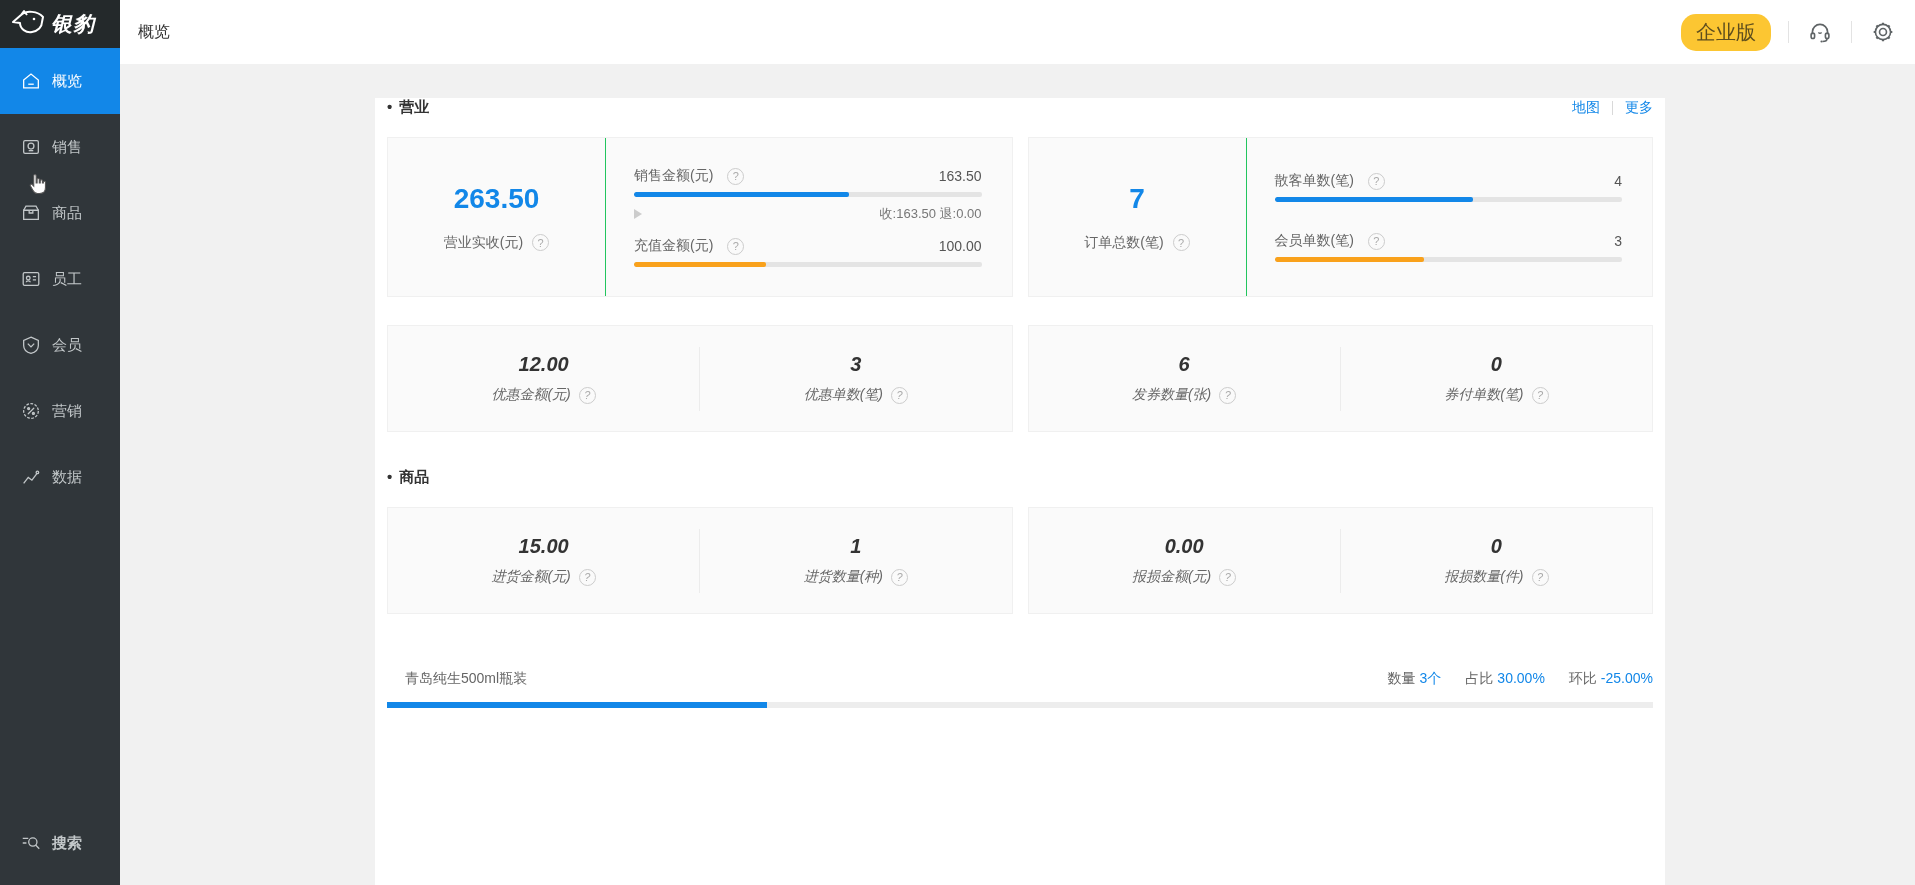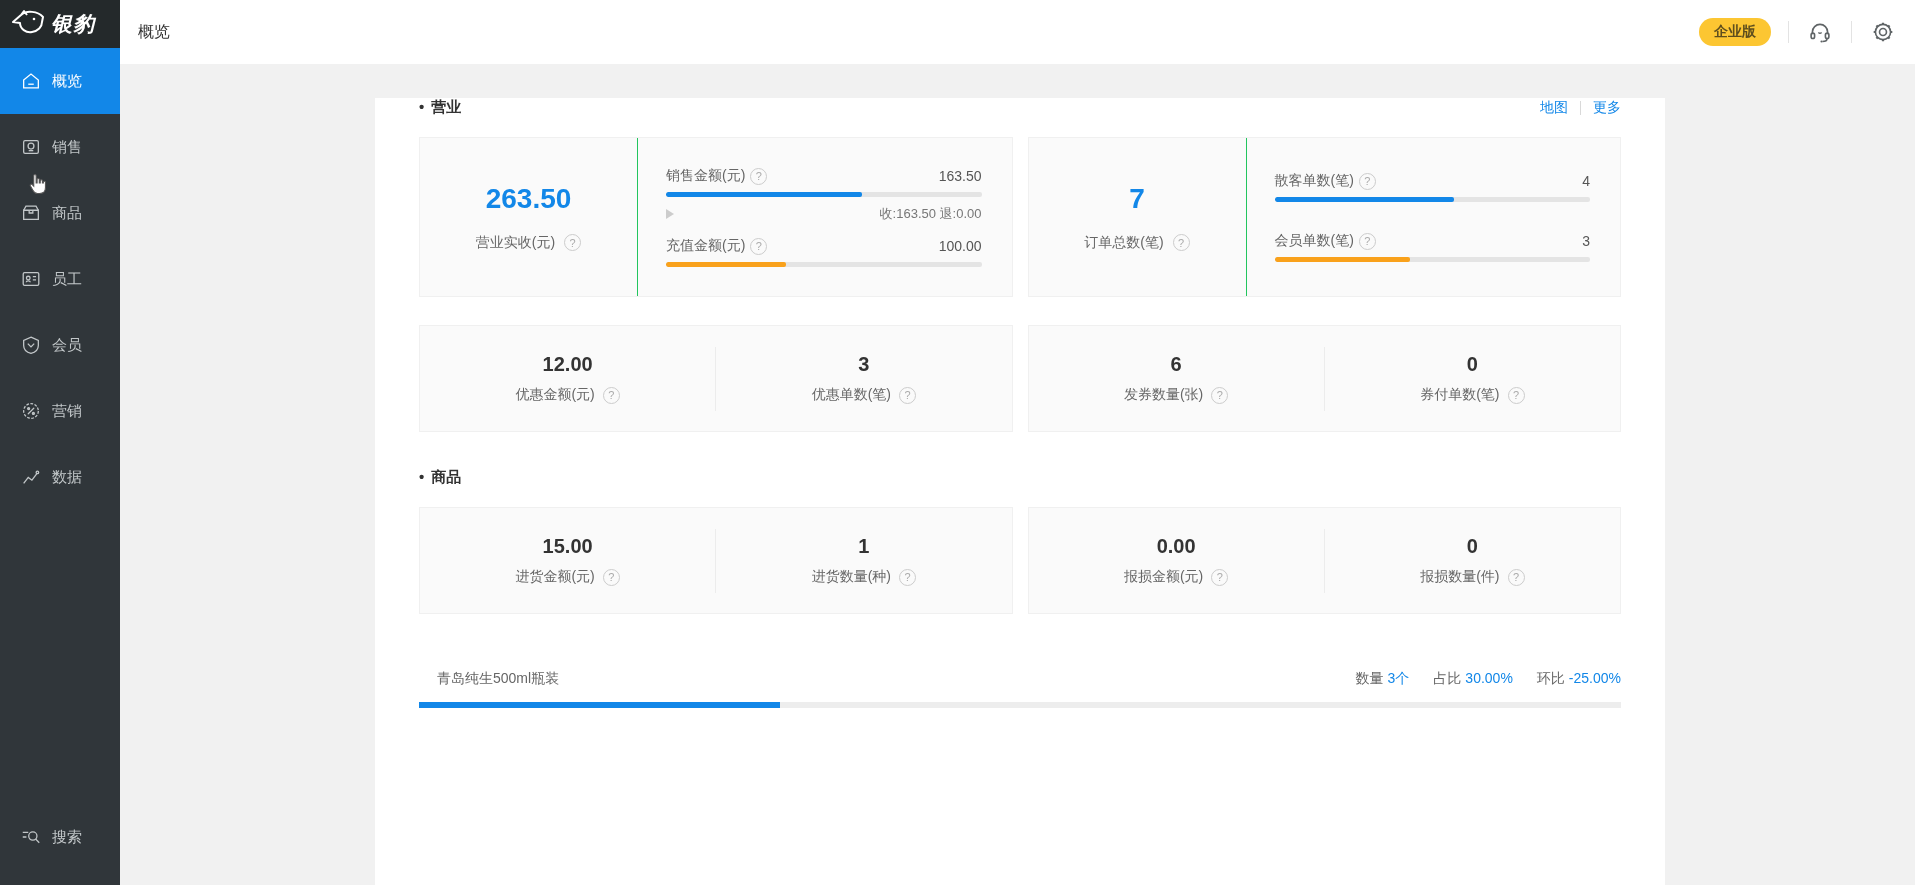--- a/index.html
+++ b/index.html
@@ -12,73 +12,73 @@
   body{font-family:"Liberation Sans","DejaVu Sans",sans-serif; background:var(--page-bg); position:relative;}
 
   
   .sidebar{position:absolute;left:0;top:0;width:120px;height:885px;background:var(--sidebar-bg);z-index:5;}
   .logo{height:48px;background:var(--logo-bg);display:flex;align-items:center;padding-left:10px;gap:5px;color:#fff;cursor:pointer;}
   .logo svg{width:36px;height:30px;flex:none;}
   .logo-text{font-size:21px;font-weight:bold;font-style:italic;letter-spacing:1px;}
   .nav-item{height:66px;display:flex;align-items:center;padding-left:20px;gap:10px;color:var(--sidebar-text);font-size:15px;cursor:pointer;}
   .nav-item svg{width:22px;height:22px;flex:none;stroke:currentColor;fill:none;stroke-width:1.4;}
   .nav-item.active{background:var(--accent);color:#fff;}
-  .nav-search{position:absolute;bottom:20px;left:0;width:120px;height:56px;}
+  .nav-search{position:absolute;bottom:14px;left:0;width:120px;height:56px;font-weight:bold;}
   .cursor-hand{position:absolute;left:24px;top:172px;width:26px;height:26px;z-index:9;pointer-events:none;}
 
   
   .topbar{position:absolute;left:120px;top:0;right:0;height:64px;background:#fff;display:flex;align-items:center;padding:0 18px;z-index:4;}
   .page-title{font-size:16px;color:var(--text-dark);}
   .topbar-right{margin-left:auto;display:flex;align-items:center;gap:17px;}
-  .badge{background:var(--badge-bg);color:var(--badge-text);font-size:14px;padding:5px 15px;border-radius:15px;cursor:pointer;font-weight:bold;}
+  .badge{background:var(--badge-bg);color:var(--badge-text);font-size:20px;padding:5px 15px;border-radius:15px;cursor:pointer;}
   .tsep{width:1px;height:22px;background:#e3e3e3;}
   .tb-icon{width:28px;height:28px;color:#5f6466;cursor:pointer;display:flex;align-items:center;justify-content:center;}
   .tb-icon svg{width:26px;height:26px;stroke:currentColor;fill:none;stroke-width:1.5;}
 
   
   .content{position:absolute;left:120px;top:64px;right:0;bottom:0;background:var(--page-bg);overflow:hidden;}
   .panel{margin:26px 0 0 255px;width:1290px;height:1000px;background:#fff;}
   .panel-header{height:58px;display:flex;align-items:center;justify-content:space-between;padding:0 30px;background:#fafafa;border-bottom:1px solid #f5f5f5;}
   .panel-title{font-size:16px;color:var(--text-dark);}
   .filters{display:flex;align-items:center;font-size:14px;color:var(--text-dark);}
   .filter{padding:2px 18px;border-left:1px solid #dcdcdc;cursor:pointer;}
   .filter:first-child{border-left:none;}
   .filter.active{color:var(--accent);}
   .add-btn{width:27px;height:27px;border-radius:50%;background:var(--accent);color:#fff;font-size:20px;line-height:25px;text-align:center;margin-left:14px;cursor:pointer;}
-  .panel-body{padding:0 44px;}
+  .panel-body{padding:0 12px;}
 
   .section-head{display:flex;justify-content:space-between;align-items:center;margin-top:34px;margin-bottom:20px;}
   .section-head.product{margin-top:36px;}
   .section-title{font-size:15px;font-weight:bold;color:var(--text-dark);}
   .section-title .bullet{margin-right:7px;}
   .section-links{font-size:14px;color:var(--accent);display:flex;align-items:center;gap:12px;}
   .vsep{width:1px;height:14px;background:#d9d9d9;}
   .link{cursor:pointer;}
 
   .hero-row{display:flex;gap:15px;}
   .hero-card{flex:1;height:160px;background:var(--tile-bg);border:1px solid var(--tile-border);display:flex;}
   .hero-left{width:218px;flex:none;display:flex;flex-direction:column;align-items:center;justify-content:center;gap:19px;border-right:1px solid #22c55e;}
   .hero-value{font-size:28px;font-weight:bold;color:var(--accent);}
   .hero-label{font-size:14px;color:var(--text-gray);display:flex;align-items:center;gap:9px;}
   .hero-right{flex:1;padding:0 30px 0 28px;display:flex;flex-direction:column;justify-content:center;}
   .m-row{display:flex;justify-content:space-between;align-items:center;font-size:14px;color:var(--text-gray);}
-  .m-label{display:flex;align-items:center;gap:5px;}
+  .m-label{display:flex;align-items:center;gap:14px;}
   .m-value{color:#555;}
   .bar{height:5px;background:var(--track);border-radius:2px;margin-top:7px;position:relative;overflow:hidden;}
   .bar-fill{position:absolute;left:0;top:0;bottom:0;border-radius:2px;background:var(--accent);}
   .bar-fill.orange{background:var(--orange);}
   .note-row{display:flex;justify-content:space-between;align-items:center;margin-top:8px;font-size:13px;color:#777;}
   .tri{width:0;height:0;border-top:5px solid transparent;border-bottom:5px solid transparent;border-left:8px solid #ccc;cursor:pointer;}
   .gap14{height:14px;} .gap30{height:30px;}
 
   .help{width:17px;height:17px;flex:none;border-radius:50%;border:1px solid #ccc;color:#aaa;font-size:11px;display:flex;align-items:center;justify-content:center;cursor:pointer;}
 
   .stat-row{display:flex;gap:15px;margin-top:28px;}
   .stat-card{flex:1;height:107px;background:var(--tile-bg);border:1px solid var(--tile-border);display:flex;align-items:center;}
-  .stat-cell{flex:1;display:flex;flex-direction:column;align-items:center;gap:10px;}
+  .stat-cell{flex:1;display:flex;flex-direction:column;align-items:center;gap:10px;font-style:italic;}
   .stat-value{font-size:20px;font-weight:bold;color:var(--text-dark);}
   .stat-label{font-size:14px;color:var(--text-gray);display:flex;align-items:center;gap:8px;}
   .stat-divider{width:1px;height:64px;background:#ececec;flex:none;}
 
   .rank-head{display:flex;justify-content:space-between;align-items:center;margin-top:64px;}
   .rank-title{font-size:16px;color:var(--text-dark);display:flex;align-items:center;gap:10px;}
   .rank-marker{width:4px;height:17px;background:#8e8e8e;}
   .rank-tabs{font-size:14px;display:flex;align-items:center;gap:12px;color:var(--text-dark);}
   .rank-tab{cursor:pointer;}
   .rank-tab.active{color:var(--accent);}

